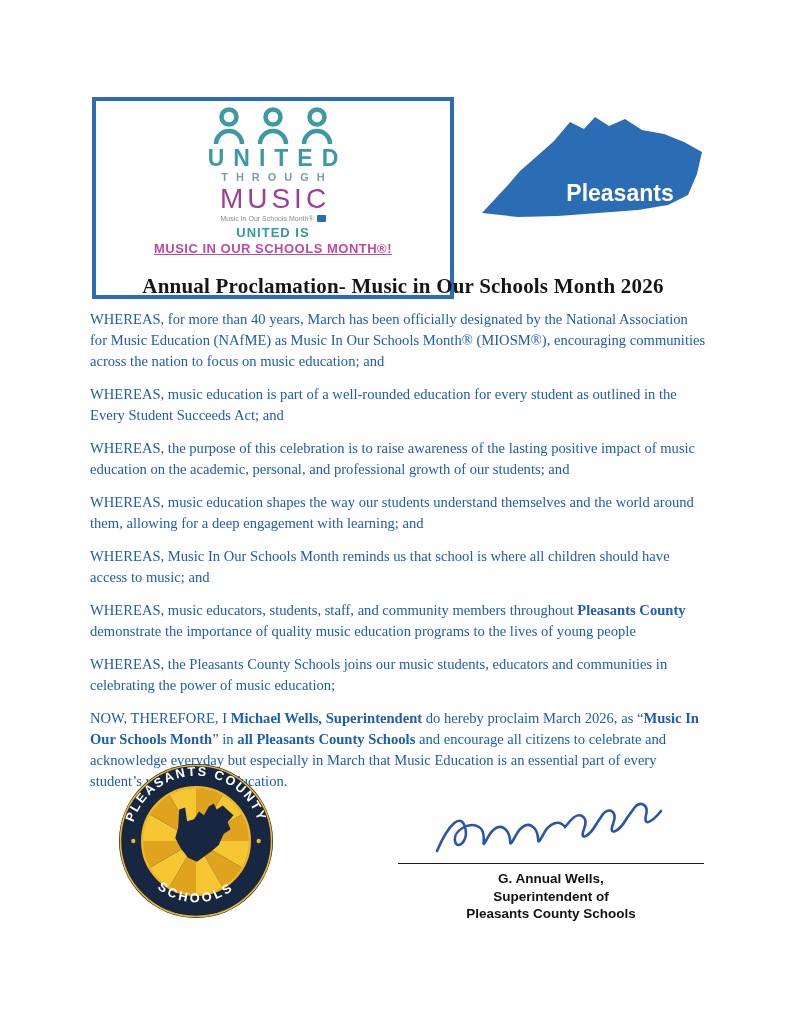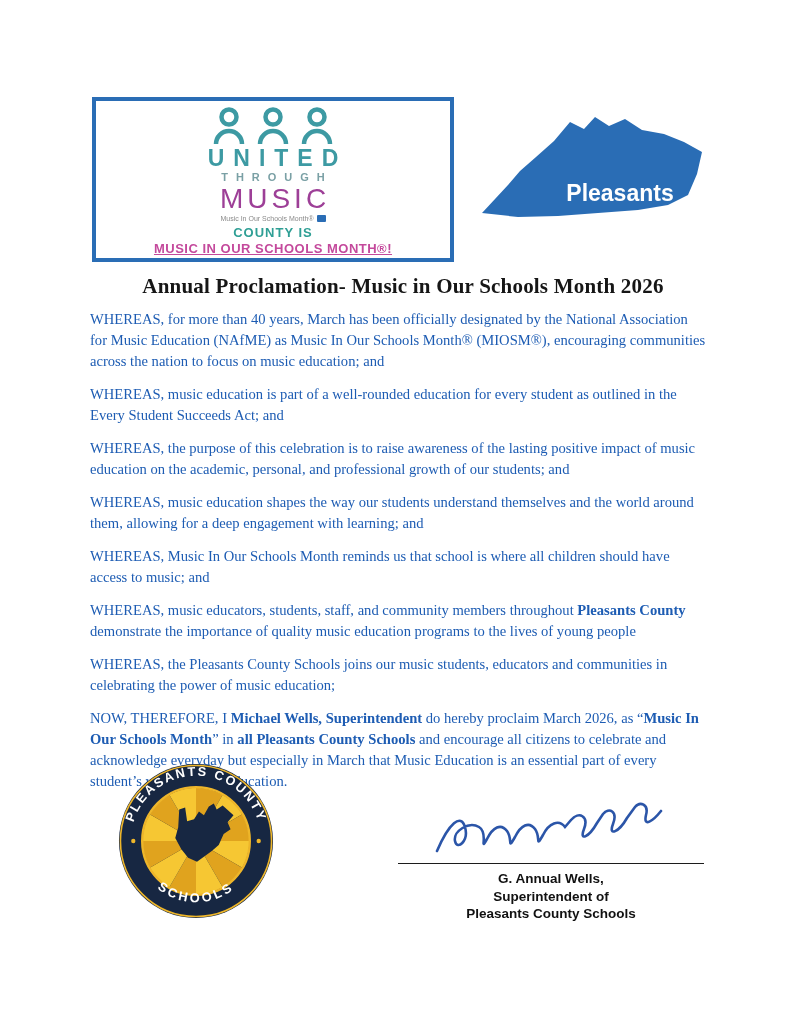--- a/index.html
+++ b/index.html
@@ -11,21 +11,21 @@
     margin: 0 auto;
     background: #ffffff;
     overflow: hidden;
     font-family: "Liberation Serif", serif;
   }
 
   
   .logo-box {
     position: absolute;
     left: 92px; top: 97px;
-    width: 362px; height: 165px;
+    width: 362px; height: 202px;
     border: 4px solid #2a6db5;
     background: #ffffff;
     text-align: center;
     font-family: "Liberation Sans", sans-serif;
     padding-top: 5px;
   }
   .people-row { height: 40px; }
   .lb-united {
     color: #3d9aa3; font-size: 23px; font-weight: bold;
     letter-spacing: 9px; line-height: 25px; text-indent: 9px;
@@ -108,21 +108,21 @@
         </g>
       </svg>
     </div>
     <div class="lb-united">UNITED</div>
     <div class="lb-through">THROUGH</div>
     <div class="lb-music">MUSIC</div>
     <div class="lb-subline">
       <span>Music In Our Schools Month®</span>
       <span class="nafme-chip"></span>
     </div>
-    <div class="lb-march">COUNTY IS</div>
+    <div class="lb-march">UNITED IS</div>
     <div class="lb-miosm">MUSIC IN OUR SCHOOLS MONTH®!</div>
   </div>
 
   <div class="county-wrap" ,="">
     <svg width="232" height="114" viewBox="0 0 232 114">
       <path fill="#2a6db5" d="M4,101 L30,73 L42,59 L58,45 L76,29 L92,10 L106,17 L117,5
                L131,14 L147,7 L164,18 L186,22 L206,30 L224,40 L219,62 L210,83
                L190,93 L160,98 L120,101 L80,104 L40,105 Z"></path>
       <text x="142" y="89" text-anchor="middle" fill="#ffffff" font-family="Liberation Sans, sans-serif" font-size="23" font-weight="bold">Pleasants</text>
     </svg>

